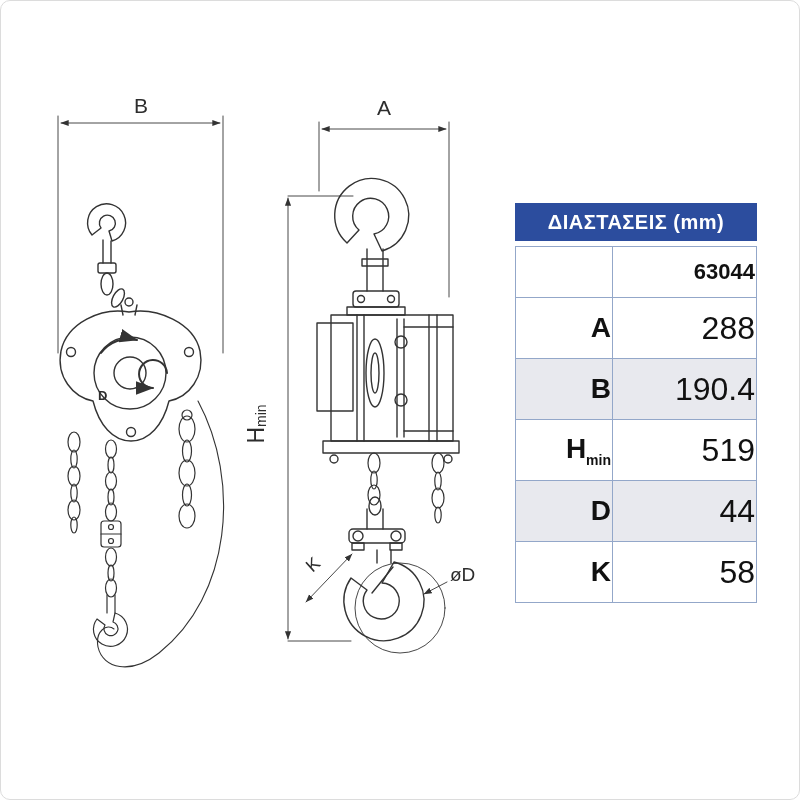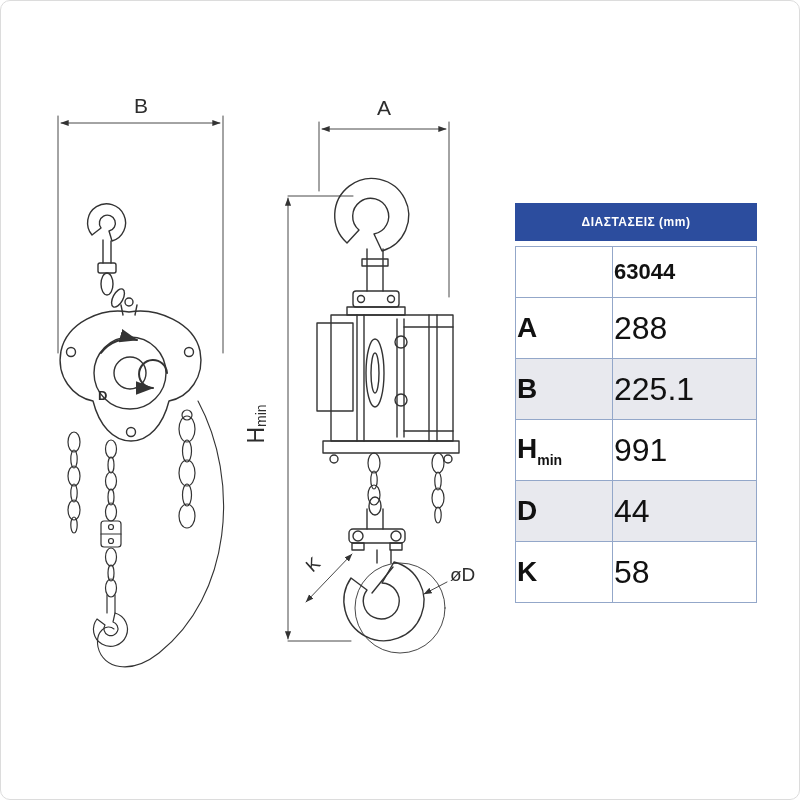--- a/index.html
+++ b/index.html
@@ -1,24 +1,24 @@
 <!DOCTYPE html>
 <html><head>
 <meta charset="utf-8">
 <style>
   html,body{margin:0;padding:0;background:#fff;}
   body{font-family:"Liberation Sans", sans-serif;}
   .canvas{position:relative;width:800px;height:800px;background:#ffffff;
           border:1px solid #dcdcdc;border-radius:10px;overflow:hidden;box-sizing:border-box;}
   svg.drawing{position:absolute;left:0;top:0;}
   .tbl{position:absolute;left:514px;top:202px;width:242px;}
-  .tbl-header{background:#2c4d9e;color:#ffffff;font-weight:bold;font-size:12px;
+  .tbl-header{background:#2c4d9e;color:#ffffff;font-weight:bold;font-size:20px;
               text-align:center;height:38px;line-height:38px;letter-spacing:.5px;}
   table.dims{border-collapse:collapse;width:100%;margin-top:5px;background:#fff;}
-  table.dims td{border:1px solid #93a7c9;text-align:left;vertical-align:middle;color:#111;}
+  table.dims td{border:1px solid #93a7c9;text-align:right;vertical-align:middle;color:#111;}
   td.lbl{width:94px;font-weight:bold;font-size:28px;}
   td.val{font-size:32px;}
   tr.code td{height:48px;}
   tr.dim td{height:58px;}
   td.colhead{font-weight:bold;font-size:22px;}
   tr.alt{background:#e8e9ee;}
   sub.min{font-size:14px;font-weight:bold;}
 </style>
 </head>
 <body>
@@ -204,25 +204,25 @@
         <tr class="code">
           <td class="lbl"></td>
           <td class="val colhead">63044</td>
         </tr>
         <tr class="dim">
           <td class="lbl">A</td>
           <td class="val">288</td>
         </tr>
         <tr class="dim alt">
           <td class="lbl">B</td>
-          <td class="val">225.1</td>
+          <td class="val">190.4</td>
         </tr>
         <tr class="dim">
           <td class="lbl"><span>H</span><sub class="min">min</sub></td>
-          <td class="val">991</td>
+          <td class="val">519</td>
         </tr>
         <tr class="dim alt">
           <td class="lbl">D</td>
           <td class="val">44</td>
         </tr>
         <tr class="dim">
           <td class="lbl">K</td>
           <td class="val">58</td>
         </tr>
       </tbody>

